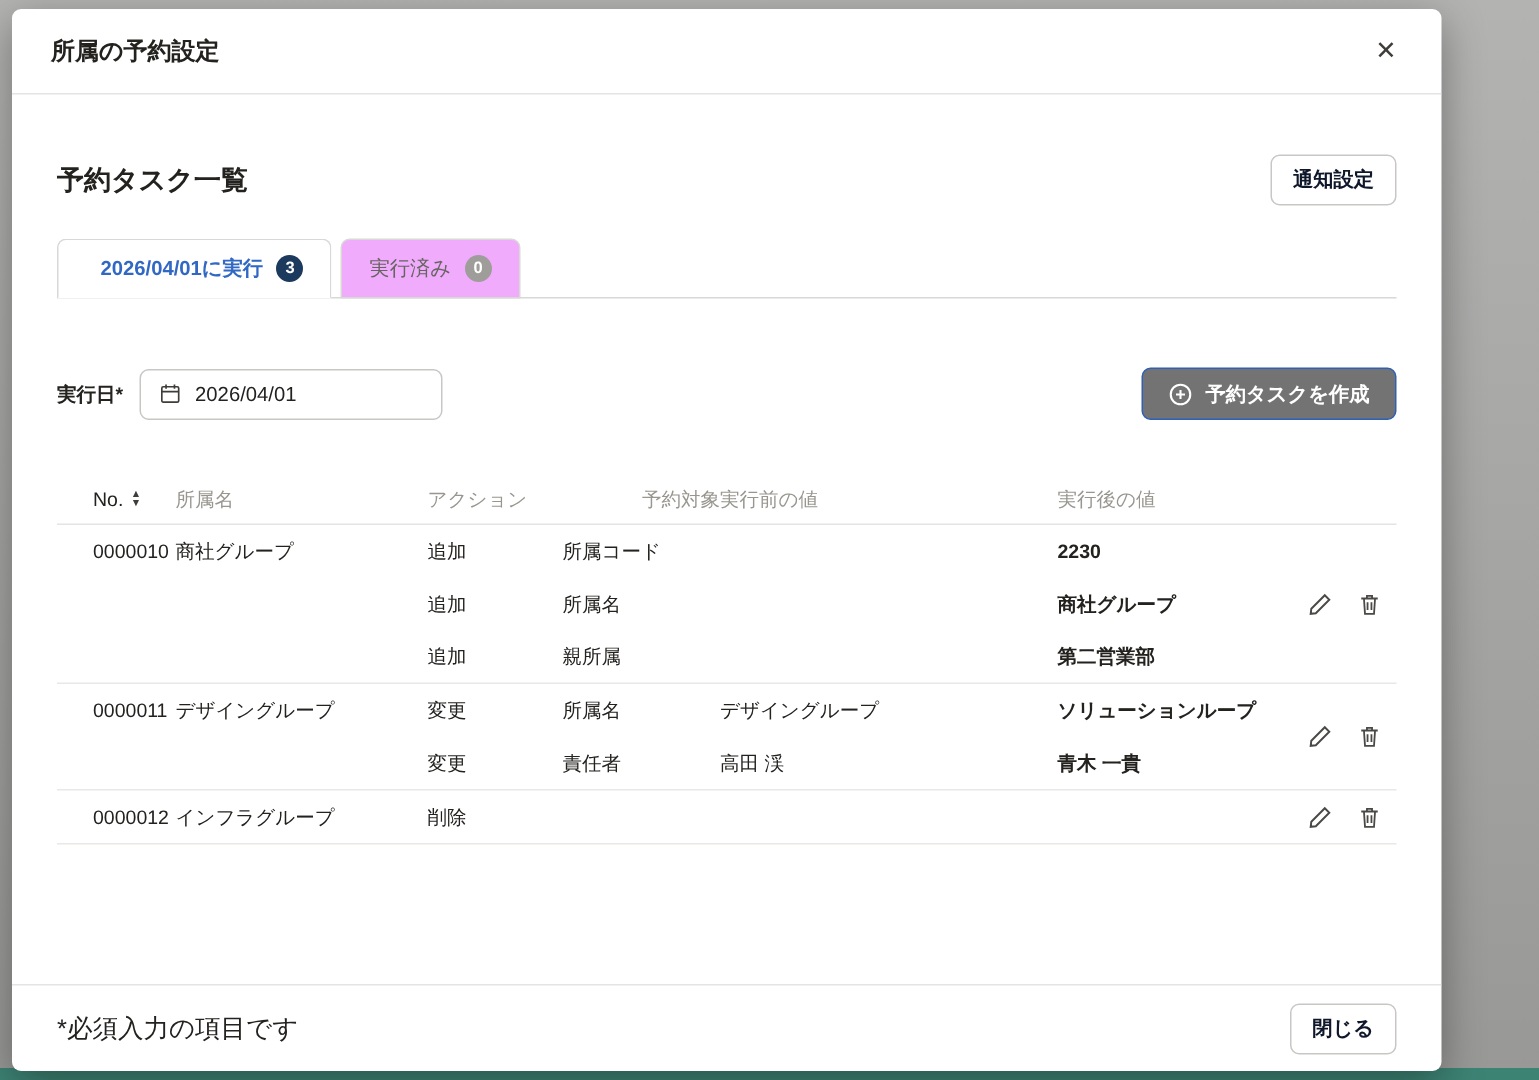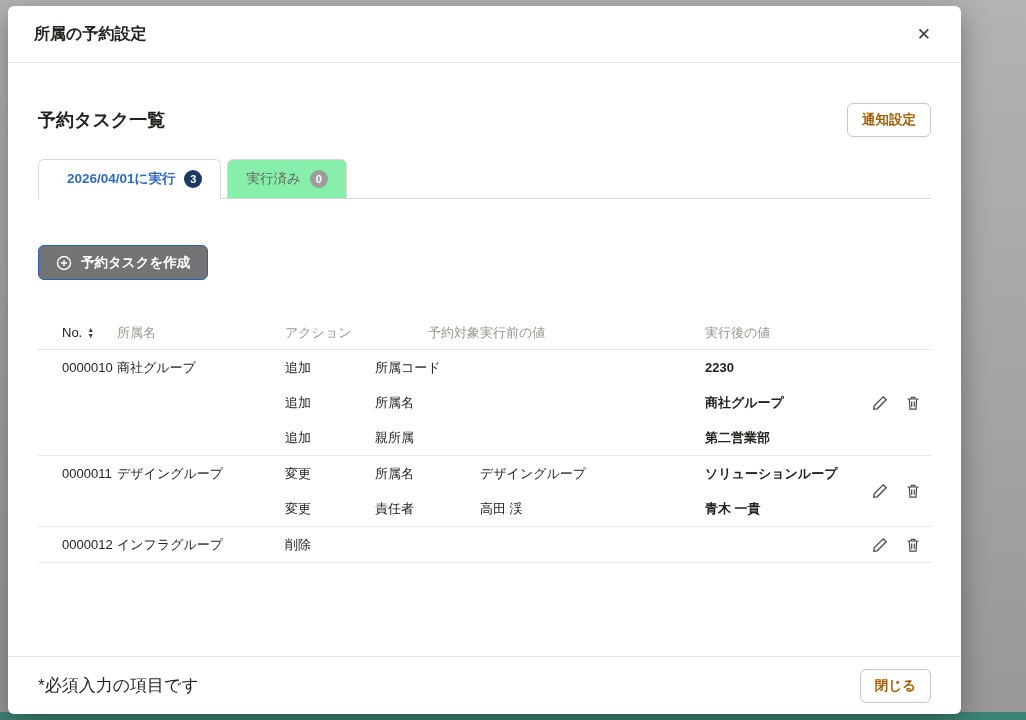--- a/index.html
+++ b/index.html
@@ -27,30 +27,30 @@
   .modal-title { font-size:16px; font-weight:700; margin:0; }
   .close-btn { background:none; border:none; font-size:17px; color:#3f3d3a; cursor:pointer; padding:2px 4px; font-family:inherit; }
 
   .modal-body { flex:1; padding:0 30px; overflow:hidden; }
 
   .section-head { margin-top:40px; display:flex; align-items:center; justify-content:space-between; }
   .section-head h2 { font-size:18px; font-weight:700; margin:0; }
 
   .btn-outline {
     background:#fff; border:1px solid #c8c7c5; border-radius:6px;
-    padding:7px 14px; font-size:13.5px; color:#a16207; font-weight:700;
+    padding:7px 14px; font-size:13.5px; color:#0f172a; font-weight:700;
     cursor:pointer; font-family:inherit;
   }
 
   .tabbar { display:flex; gap:6px; margin-top:22px; border-bottom:1px solid #d8d8d6; }
   .tab {
     display:flex; align-items:center; gap:9px;
     padding:10px 18px; font-size:13.5px;
     border:1px solid #d8d8d6; border-radius:6px 6px 0 0;
-    background:#86efac; color:#66645f; cursor:pointer; margin-bottom:-1px;
+    background:#f0abfc; color:#66645f; cursor:pointer; margin-bottom:-1px;
   }
   .tab.active { background:#fff; color:#3168c4; font-weight:700; border-bottom-color:#fff;padding-left:28px; }
   .badge {
     display:inline-flex; align-items:center; justify-content:center;
     width:18px; height:18px; border-radius:50%;
     font-size:11px; font-weight:700; color:#fff;
   }
   .badge-active { background:#1c3a5e; }
   .badge-inactive { background:#9e9d9a; }
 
@@ -131,20 +131,30 @@
         <span>2026/04/01に実行</span>
         <span class="badge badge-active">3</span>
       </div>
       <div class="tab">
         <span>実行済み</span>
         <span class="badge badge-inactive">0</span>
       </div>
     </div>
 
     <div class="form-row">
+      <div class="date-field">
+        <span class="field-label"><span>実行日</span><span class="req">*</span></span>
+        <div class="date-input">
+          <svg width="15" height="15" viewBox="0 0 16 16" fill="none" stroke="#3f3d3a" stroke-width="1.2">
+            <rect x="2" y="3" width="12" height="11" rx="1"></rect>
+            <path d="M2 6.5h12M5 1.5v3M11 1.5v3"></path>
+          </svg>
+          <span>2026/04/01</span>
+        </div>
+      </div>
       <button class="btn-primary">
         <svg width="16" height="16" viewBox="0 0 16 16" fill="none" stroke="#fff" stroke-width="1.4">
           <circle cx="8" cy="8" r="6.5"></circle>
           <path d="M8 5v6M5 8h6"></path>
         </svg>
         <span>予約タスクを作成</span>
       </button>
     </div>
 
     <div class="table">

